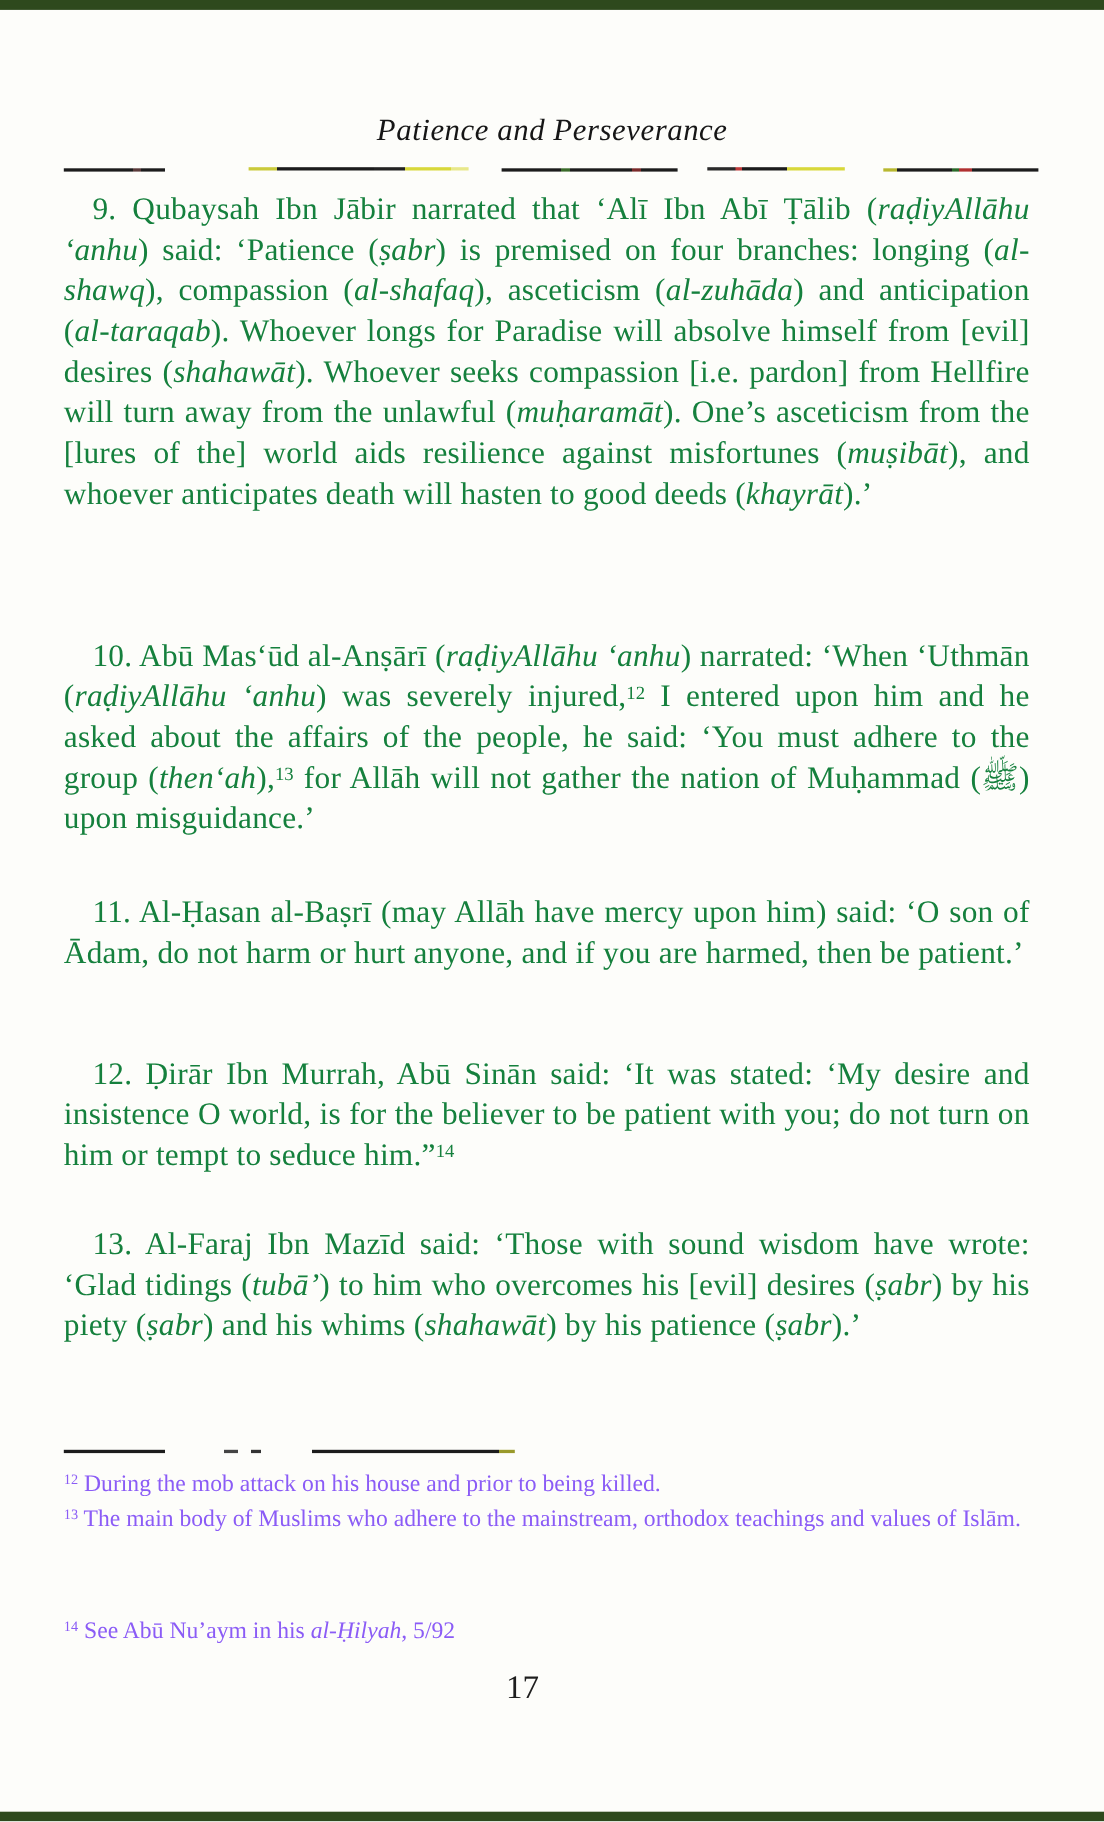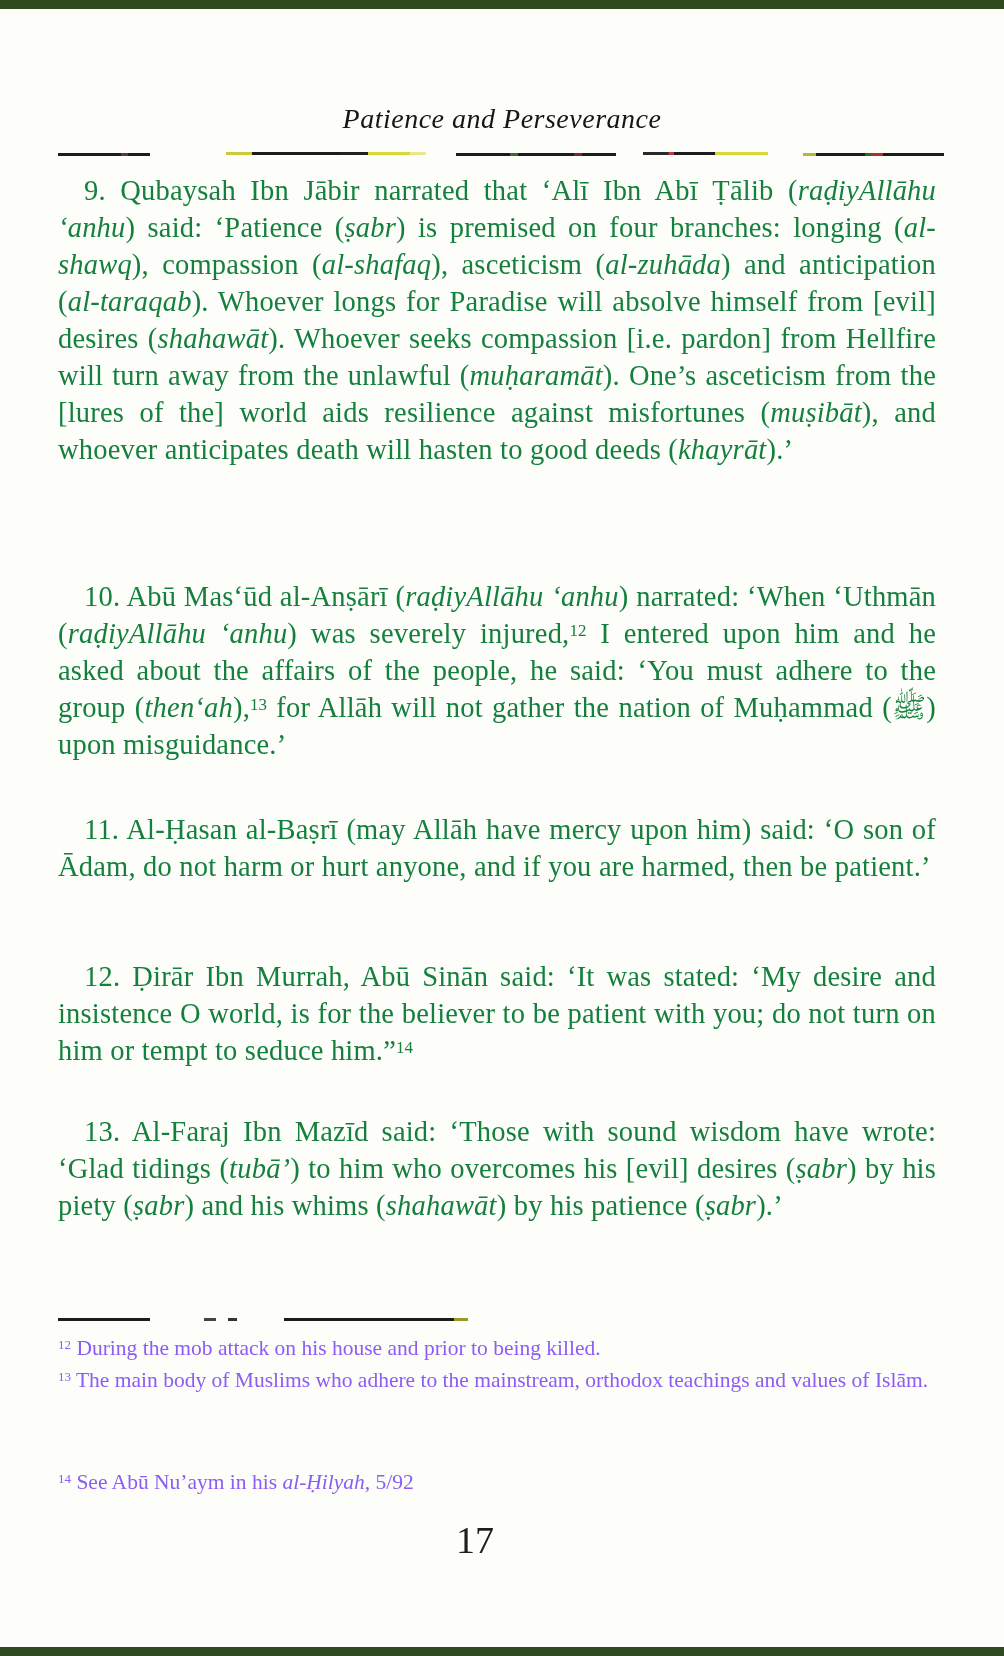--- a/index.html
+++ b/index.html
@@ -103,21 +103,21 @@
   .f13 { top: 1364px; }
   .f14 { top: 1428px; margin-top: 38px; }
   .footnote sup { font-size: 13px; vertical-align: 6px; }
 
   .page-number {
     position: absolute;
     top: 1518px;
     left: 0;
     width: 950px;
     text-align: center;
-    font-size: 38px;
+    font-size: 30px;
     color: #1e1e1e;
   }
 </style>
 </head>
 <body>
 
 <div class="page">
 
   <div class="edge top"></div>
 

